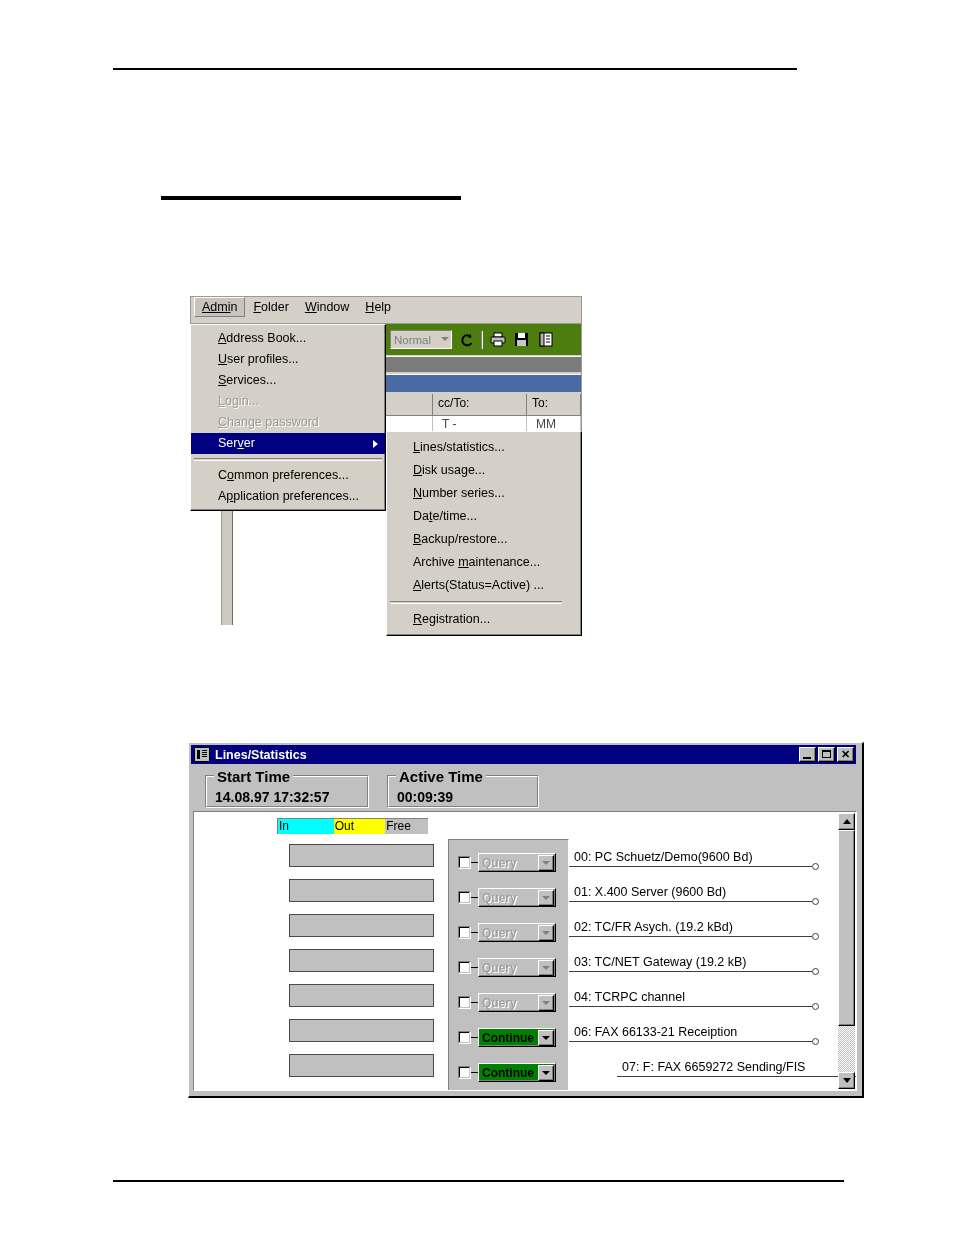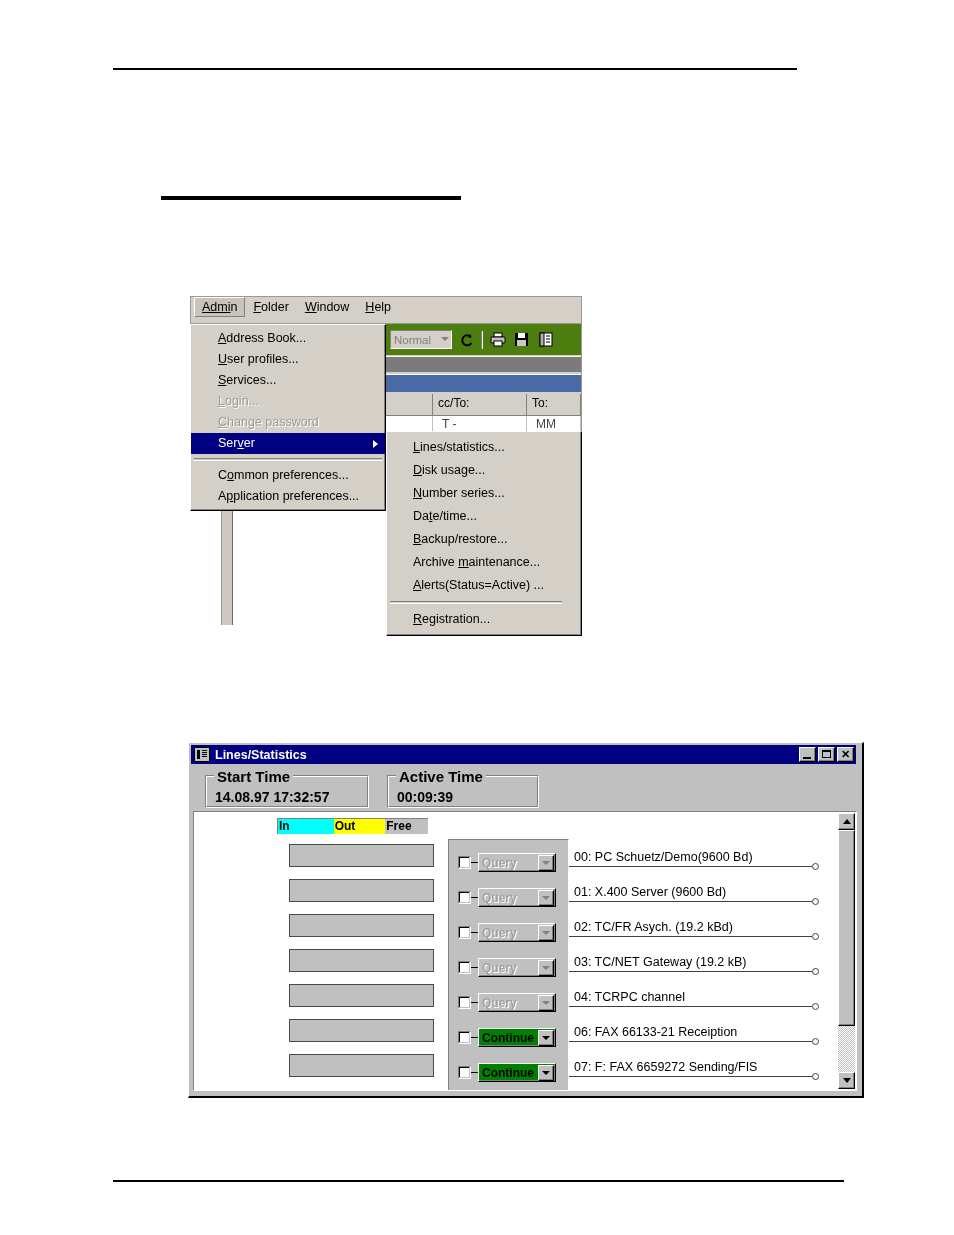--- a/index.html
+++ b/index.html
@@ -403,21 +403,21 @@
     width: 151px;
     height: 16px;
     display: flex;
     background: #c0c0c0;
     border-top: 1px solid #808080;
     border-left: 1px solid #808080;
     box-sizing: border-box;
   }
   .legend-cell {
     font-size: 12px;
-    font-weight: bold;
+    font-weight: normal;
     color: #000;
     padding-left: 1px;
     line-height: 15px;
     box-sizing: border-box;
   }
   .legend-in   { width: 56px; background: #00ffff; }
   .legend-out  { width: 52px; background: #ffff00; }
   .legend-free { width: 43px; background: #c0c0c0; }
 
   .bars-col {
@@ -852,21 +852,21 @@
         <div class="line-entry" style="top: 146px; height: 22px;">
           <div class="lbl">04:  TCRPC channel</div>
           <div class="wire"></div>
           <div class="node"></div>
         </div>
         <div class="line-entry" style="top: 181px; height: 22px;">
           <div class="lbl">06:  FAX 66133-21 Receiption</div>
           <div class="wire"></div>
           <div class="node"></div>
         </div>
-        <div class="line-entry" style="top: 216px; height: 22px;">
+        <div class="line-entry" style="top: 216px; height: 22px; margin-left: 48px;">
           <div class="lbl">07: F: FAX 6659272 Sending/FIS</div>
           <div class="wire"></div>
           <div class="node"></div>
         </div>
       </div>
 
     <div class="vscroll">
       <div class="vscroll-btn">
           <span class="tri-up"></span>
         </div>

